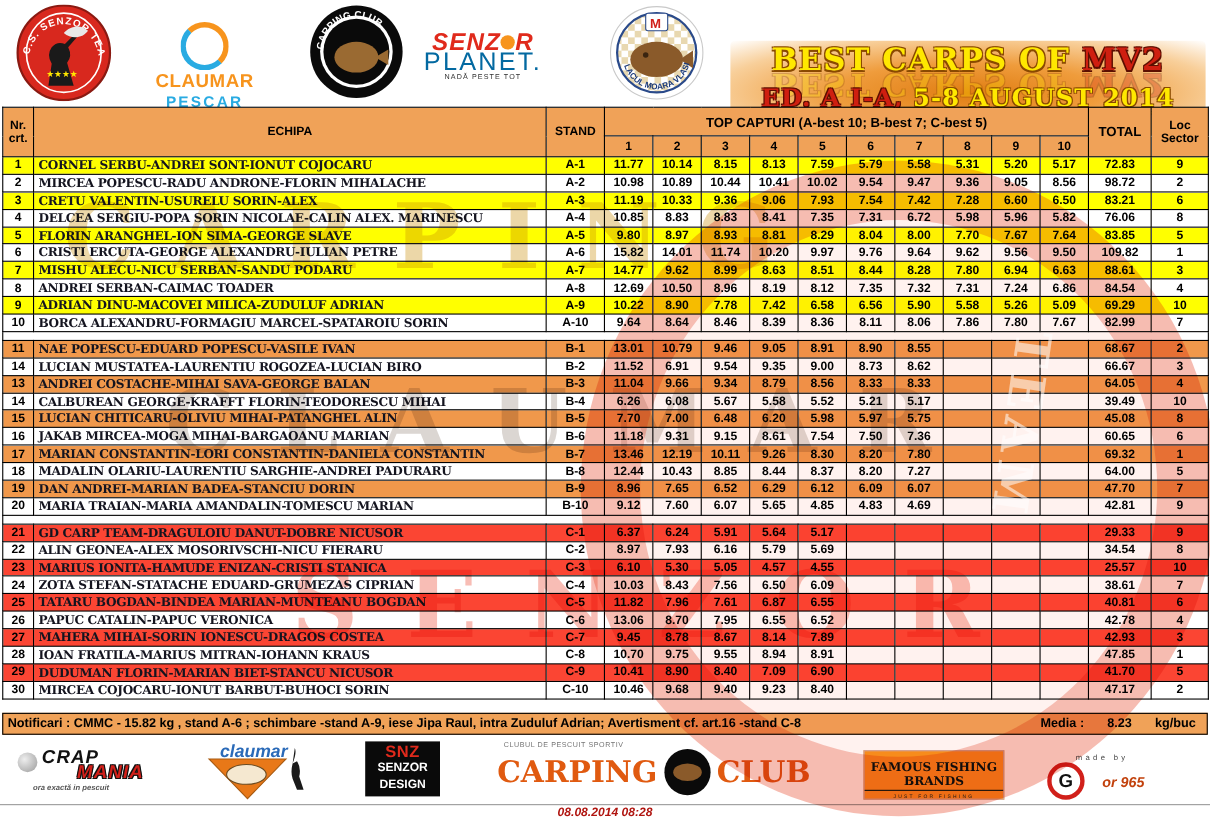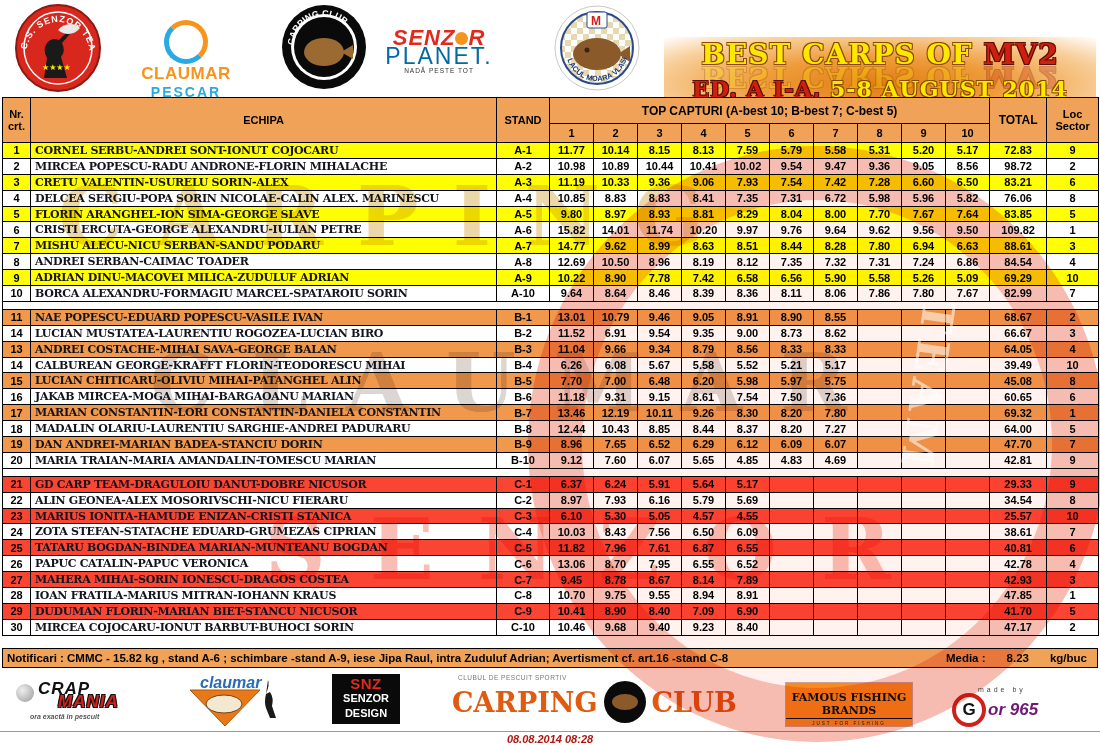--- a/index.html
+++ b/index.html
@@ -60,21 +60,21 @@
   
   .notif{position:absolute;left:2px;top:648px;width:1096px;height:20px;background:#f0a258;
      border:1px solid #000;display:flex;align-items:center;font-size:11.5px;font-weight:bold;
      color:#000;padding:0 4px;box-sizing:border-box;}
   .notif .left{flex:1;}
   .notif .media{display:flex;gap:21px;margin-right:6px;}
   
   .botband{position:absolute;left:0;top:670px;width:1100px;height:60px;background:#fff;}
   .lg-crap{left:16px;top:12px;width:120px;font-style:italic;font-weight:bold;line-height:13px;}
   .lg-crap .c1{color:#111;font-size:17px;letter-spacing:1px;margin-left:22px;}
-  .lg-crap .c2{color:#d1201a;font-size:17px;letter-spacing:1px;margin-left:18px;
+  .lg-crap .c2{color:#d1201a;font-size:17px;letter-spacing:1px;margin-left:30px;
       text-shadow:-1px -1px 0 #111,1px -1px 0 #111,-1px 1px 0 #111,1px 1px 0 #111;padding-left:24px;}
   .lg-crap .c3{color:#555;font-size:7px;margin-top:2px;margin-left:14px;}
   .lg-crap .ball{position:absolute;left:0;top:2px;width:18px;height:18px;border-radius:50%;
       background:radial-gradient(circle at 35% 35%, #eee 0%, #aaa 80%);}
   .lg-tri{left:182px;top:4px;}
   .lg-snz{left:332px;top:4px;width:68px;height:50px;background:#0a0a0a;text-align:center;
       font-weight:bold;line-height:15px;padding-top:2px;box-sizing:border-box;}
   .lg-snz .s1{color:#e02a1c;font-size:15px;letter-spacing:.5px;}
   .lg-snz .s2,.lg-snz .s3{color:#fff;font-size:11px;font-family:"Liberation Sans",sans-serif;}
   .lg-ccw{left:452px;top:4px;width:260px;}
@@ -87,21 +87,21 @@
   .lg-ffb{left:785px;top:12px;width:128px;height:45px;background:#f7941d;border:1px solid #caa;
       text-align:center;box-sizing:border-box;padding-top:8px;}
   .lg-ffb .f1{font-family:"DejaVu Serif",serif;font-weight:bold;font-size:11px;color:#111;
       border-bottom:1px solid #111;display:inline-block;padding-bottom:1px;}
   .lg-ffb .f2{font-size:4.5px;letter-spacing:2px;color:#222;margin-top:2px;}
   .lg-gor{left:952px;top:16px;width:120px;}
   .lg-gor .madeby{font-size:7px;letter-spacing:3px;color:#444;margin-left:26px;}
   .lg-gor .grow{display:flex;align-items:center;}
   .lg-gor .gring{width:26px;height:26px;border-radius:50%;border:4px solid #d1201a;background:#fff;
       color:#111;font-weight:bold;font-size:17px;text-align:center;line-height:25px;flex:none;}
-  .lg-gor .gtxt{font-weight:bold;font-style:italic;font-size:17px;color:#701a75;margin-left:2px;}
+  .lg-gor .gtxt{font-weight:bold;font-style:italic;font-size:13px;color:#c2410c;margin-left:16px;}
   .botline{position:absolute;left:0;top:731px;width:1100px;border-top:1px solid #999;}
   .stamp{position:absolute;left:0;top:733px;width:1100px;text-align:center;color:#b01510;
       font-weight:bold;font-style:italic;font-size:11px;}
   svg text{font-family:"Liberation Sans",sans-serif;}
 </style>
 </head>
 <body>
 
 <div class="page">
 

